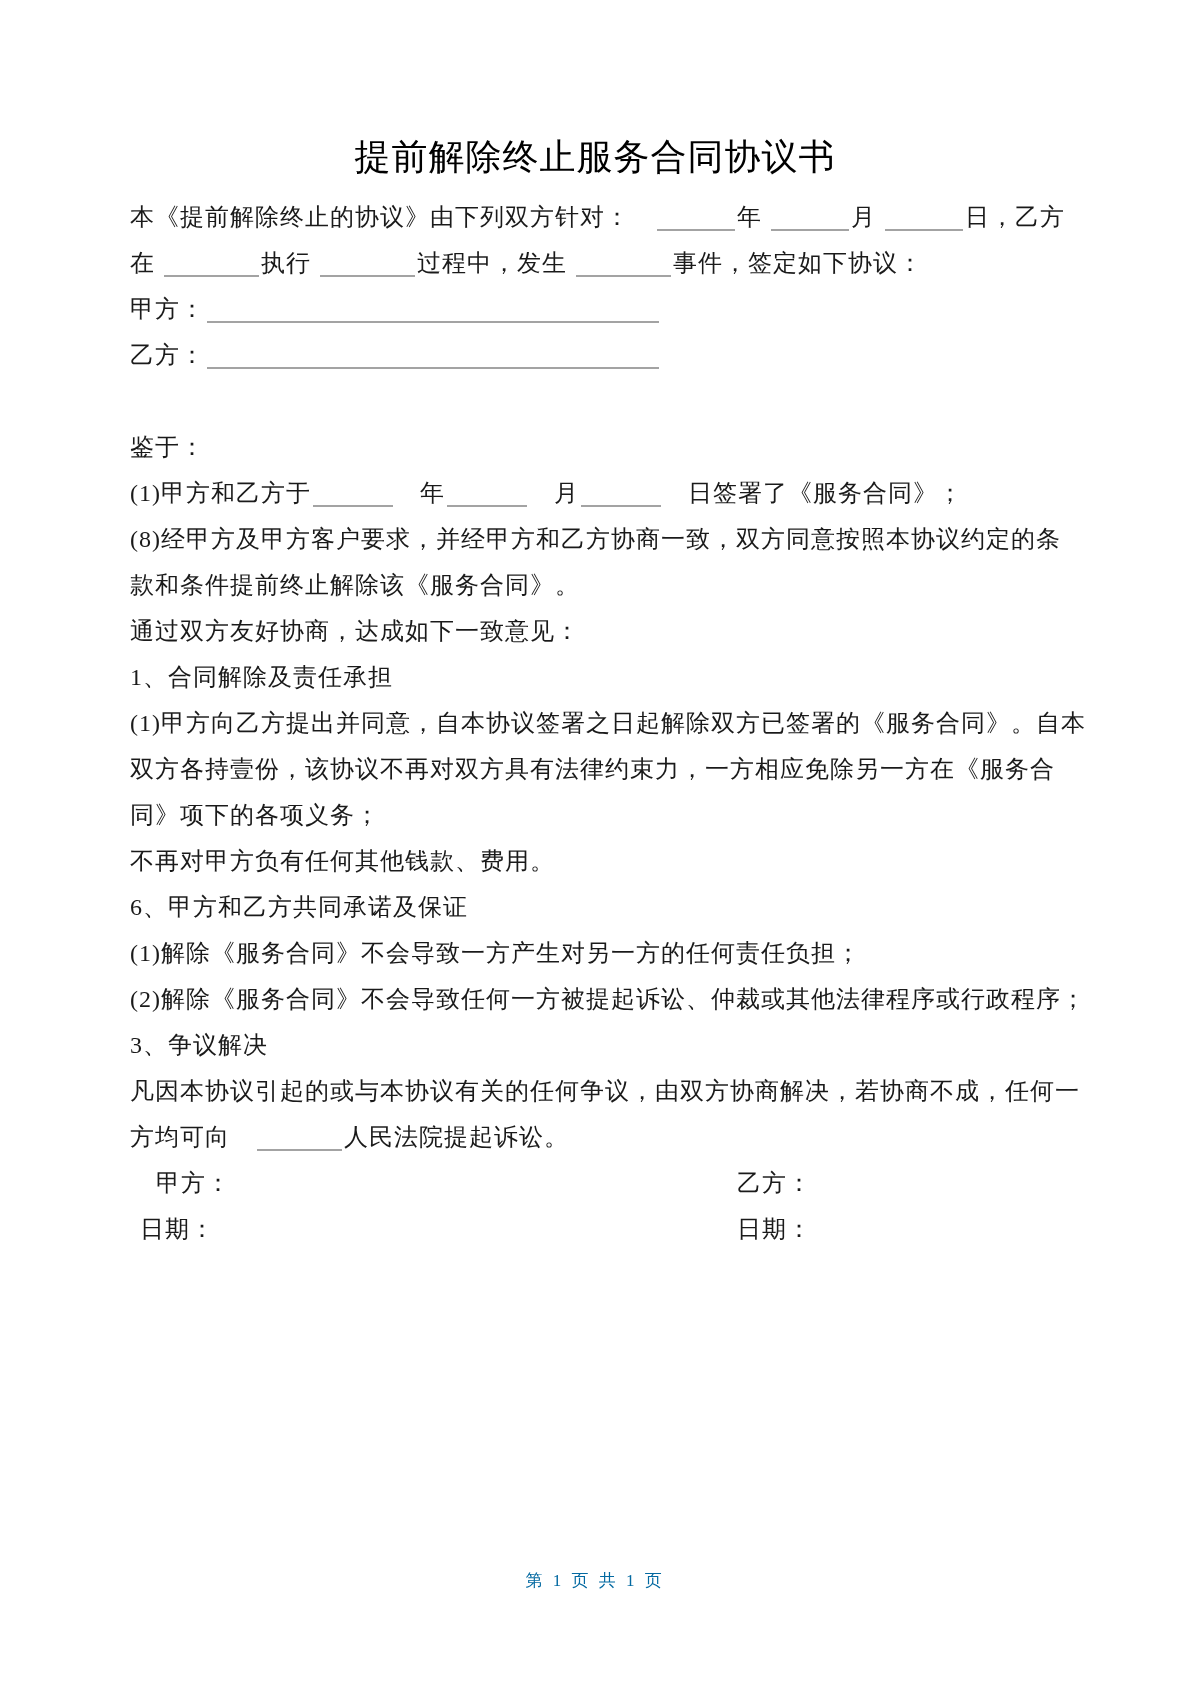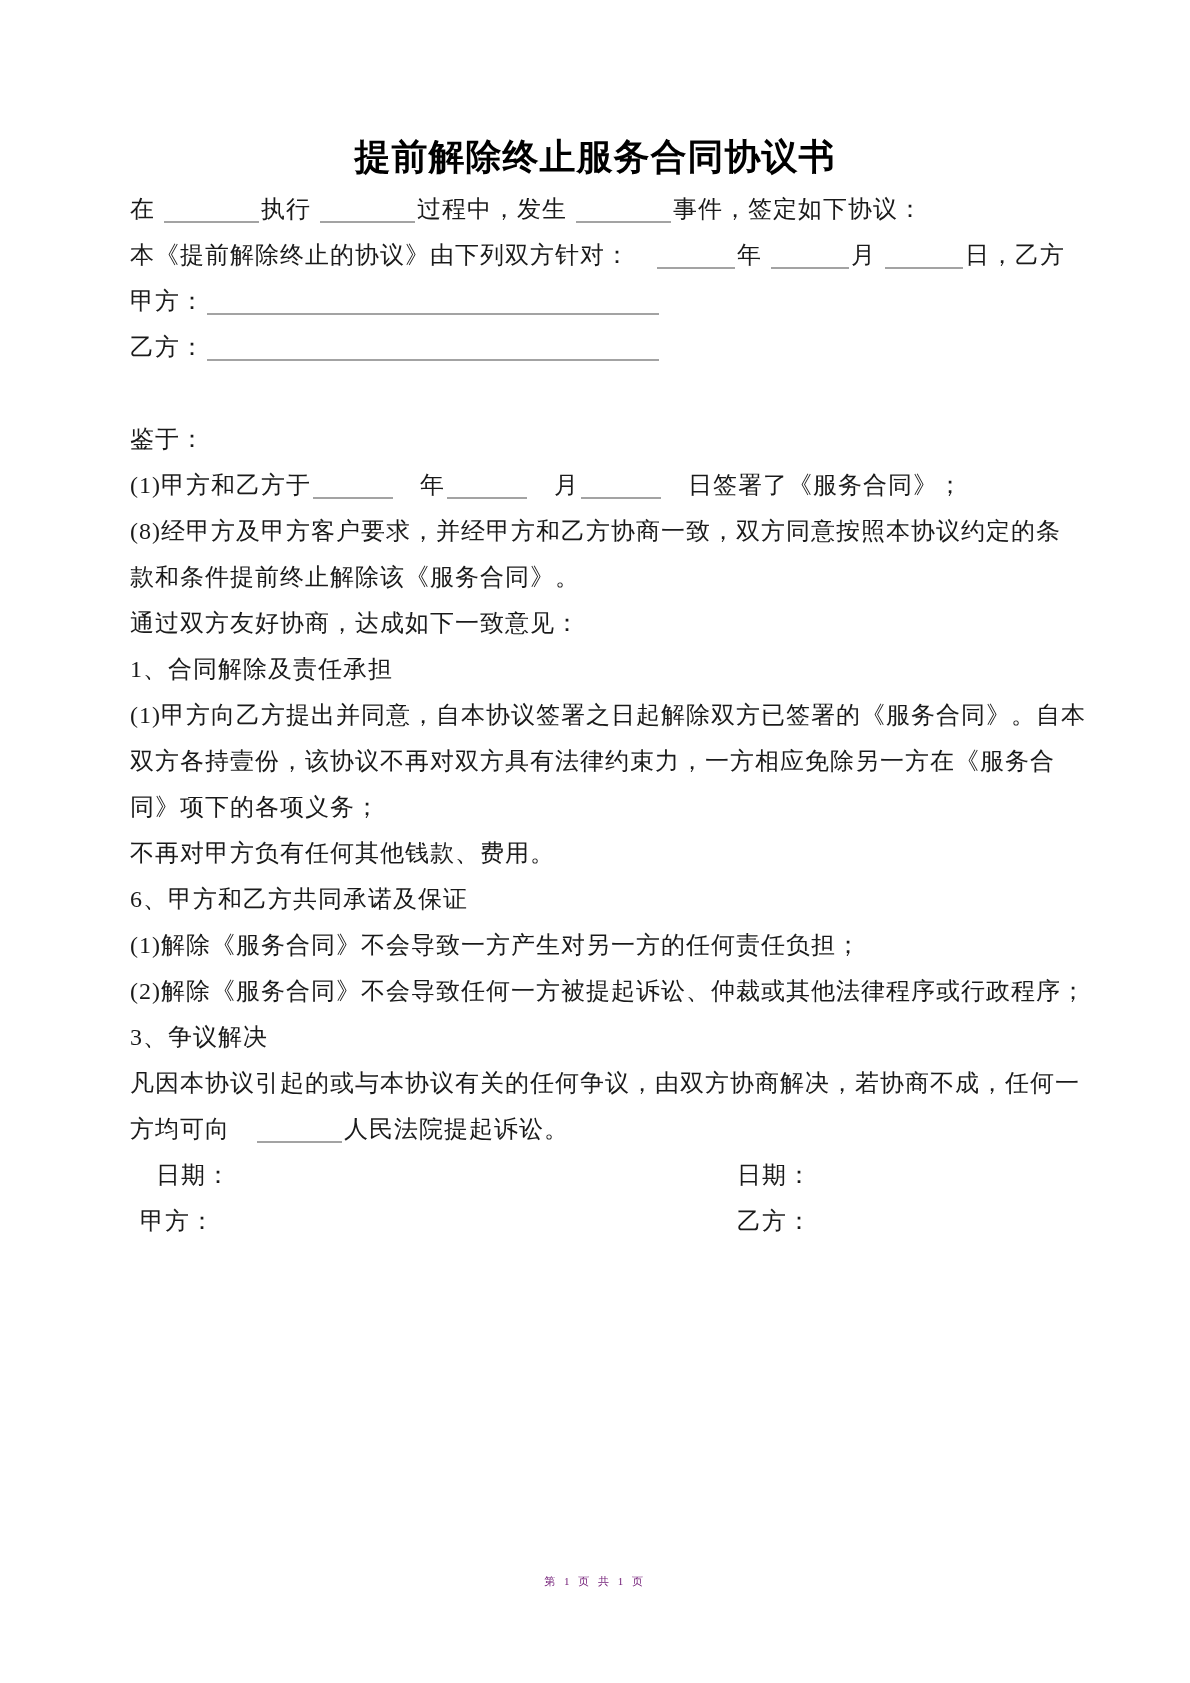--- a/index.html
+++ b/index.html
@@ -13,23 +13,23 @@
     height: 1683px;
     background: #ffffff;
     box-sizing: border-box;
     padding: 132px 130px 0 130px;
     font-family: "Liberation Serif", "DejaVu Serif", serif;
     color: #1a1a1a;
     overflow: hidden;
   }
   .title {
     font-size: 36px;
-    font-weight: bold;
+    font-weight: normal;
     line-height: 50px;
-    margin: 0 0 4px 0;
+    margin: 0 0 12px 0;
     text-align: center;
     letter-spacing: 1px;
     color: #000000;
   }
   .doc-body { width: 930px; }
   .line {
     font-size: 24px;
     line-height: 46px;
     letter-spacing: 1px;
     white-space: nowrap;
@@ -55,36 +55,36 @@
     box-sizing: border-box;
   }
   .sig-row:nth-child(1) .sig-left { padding-left: 26px; }
   .sig-row:nth-child(2) .sig-left { padding-left: 10px; }
   .footer {
     position: absolute;
     top: 1566px;
     left: 0;
     width: 1190px;
     text-align: center;
-    font-size: 11px;
+    font-size: 17px;
     line-height: 30px;
     letter-spacing: 3px;
-    color: #701a75;
+    color: #0369a1;
   }
 </style>
 </head>
 <body>
 
 <div class="page">
 
   <h1 class="title">提前解除终止服务合同协议书</h1>
 
   <div class="doc-body">
+      <div class="line"><span>本《提前解除终止的协议》由下列双方针对：　</span><span class="blank" style="width: 78px;"></span><span>年 </span><span class="blank" style="width: 78px;"></span><span>月 </span><span class="blank" style="width: 78px;"></span><span>日，乙方</span></div>
       <div class="line"><span>在 </span><span class="blank" style="width: 95px;"></span><span>执行 </span><span class="blank" style="width: 95px;"></span><span>过程中，发生 </span><span class="blank" style="width: 95px;"></span><span>事件，签定如下协议：</span></div>
-      <div class="line"><span>本《提前解除终止的协议》由下列双方针对：　</span><span class="blank" style="width: 78px;"></span><span>年 </span><span class="blank" style="width: 78px;"></span><span>月 </span><span class="blank" style="width: 78px;"></span><span>日，乙方</span></div>
       <div class="line"><span>甲方：</span><span class="blank" style="width: 452px;"></span></div>
       <div class="line"><span>乙方：</span><span class="blank" style="width: 452px;"></span></div>
       <div class="line empty"></div>
       <div class="line"><span>鉴于：</span></div>
       <div class="line"><span>(1)甲方和乙方于</span><span class="blank" style="width: 80px;"></span><span>　年</span><span class="blank" style="width: 80px;"></span><span>　月</span><span class="blank" style="width: 80px;"></span><span>　日签署了《服务合同》；</span></div>
       <div class="line"><span>(8)经甲方及甲方客户要求，并经甲方和乙方协商一致，双方同意按照本协议约定的条</span></div>
       <div class="line"><span>款和条件提前终止解除该《服务合同》。</span></div>
       <div class="line"><span>通过双方友好协商，达成如下一致意见：</span></div>
       <div class="line"><span>1、合同解除及责任承担</span></div>
       <div class="line"><span>(1)甲方向乙方提出并同意，自本协议签署之日起解除双方已签署的《服务合同》。自本</span></div>
@@ -94,24 +94,24 @@
       <div class="line"><span>6、甲方和乙方共同承诺及保证</span></div>
       <div class="line"><span>(1)解除《服务合同》不会导致一方产生对另一方的任何责任负担；</span></div>
       <div class="line"><span>(2)解除《服务合同》不会导致任何一方被提起诉讼、仲裁或其他法律程序或行政程序；</span></div>
       <div class="line"><span>3、争议解决</span></div>
       <div class="line"><span>凡因本协议引起的或与本协议有关的任何争议，由双方协商解决，若协商不成，任何一</span></div>
       <div class="line"><span>方均可向　</span><span class="blank" style="width: 85px;"></span><span>人民法院提起诉讼。</span></div>
     </div>
 
   <div class="signature">
     <div class="sig-row">
+      <span class="sig-left">甲方：</span>
+      <span class="sig-right">乙方：</span>
+    </div>
+    <div class="sig-row">
       <span class="sig-left">日期：</span>
       <span class="sig-right">日期：</span>
-    </div>
-    <div class="sig-row">
-      <span class="sig-left">甲方：</span>
-      <span class="sig-right">乙方：</span>
     </div>
   </div>
 
   <div class="footer">第 1 页 共 1 页</div>
 
 </div>
 
 </body></html>

